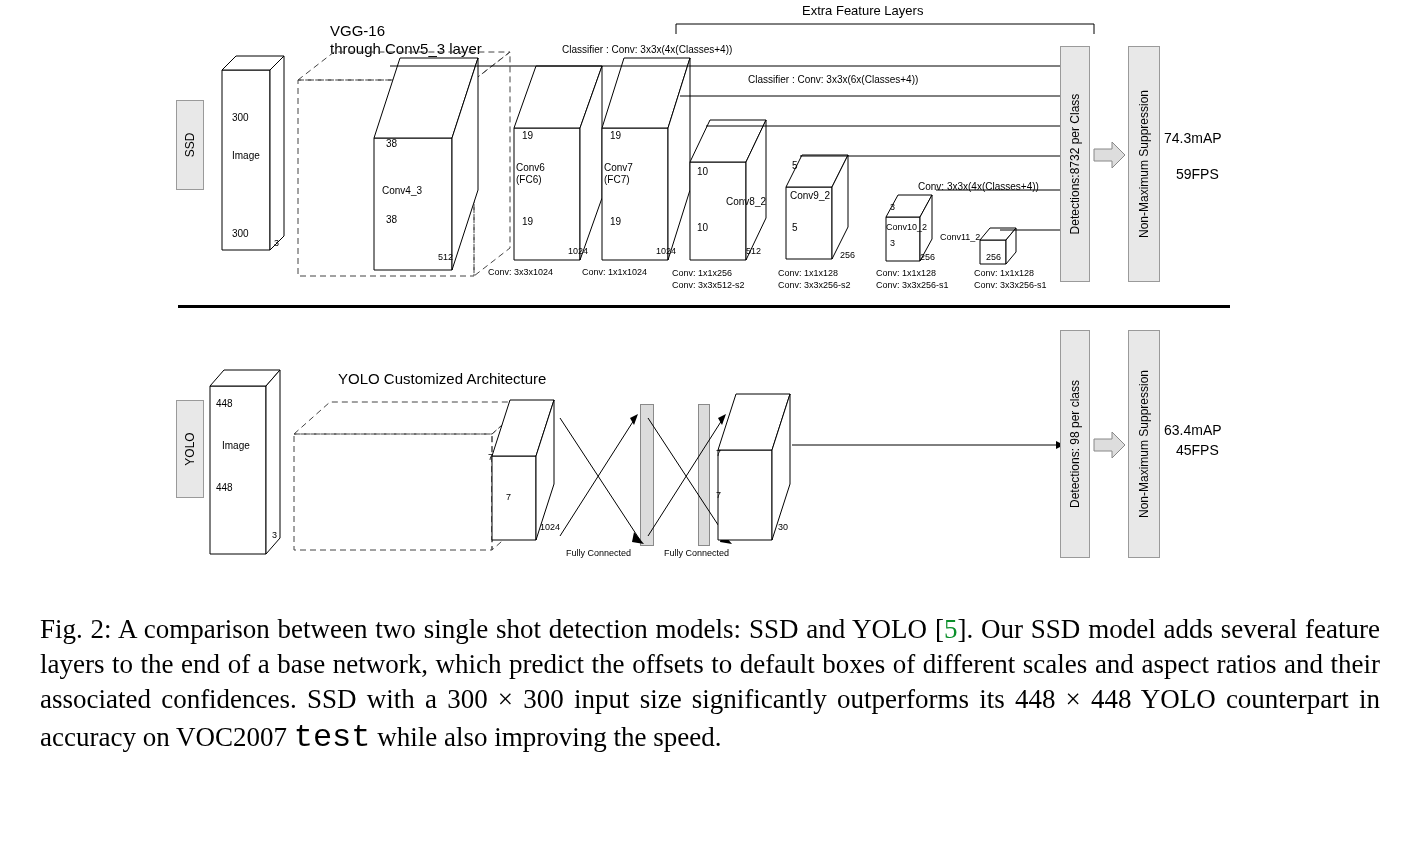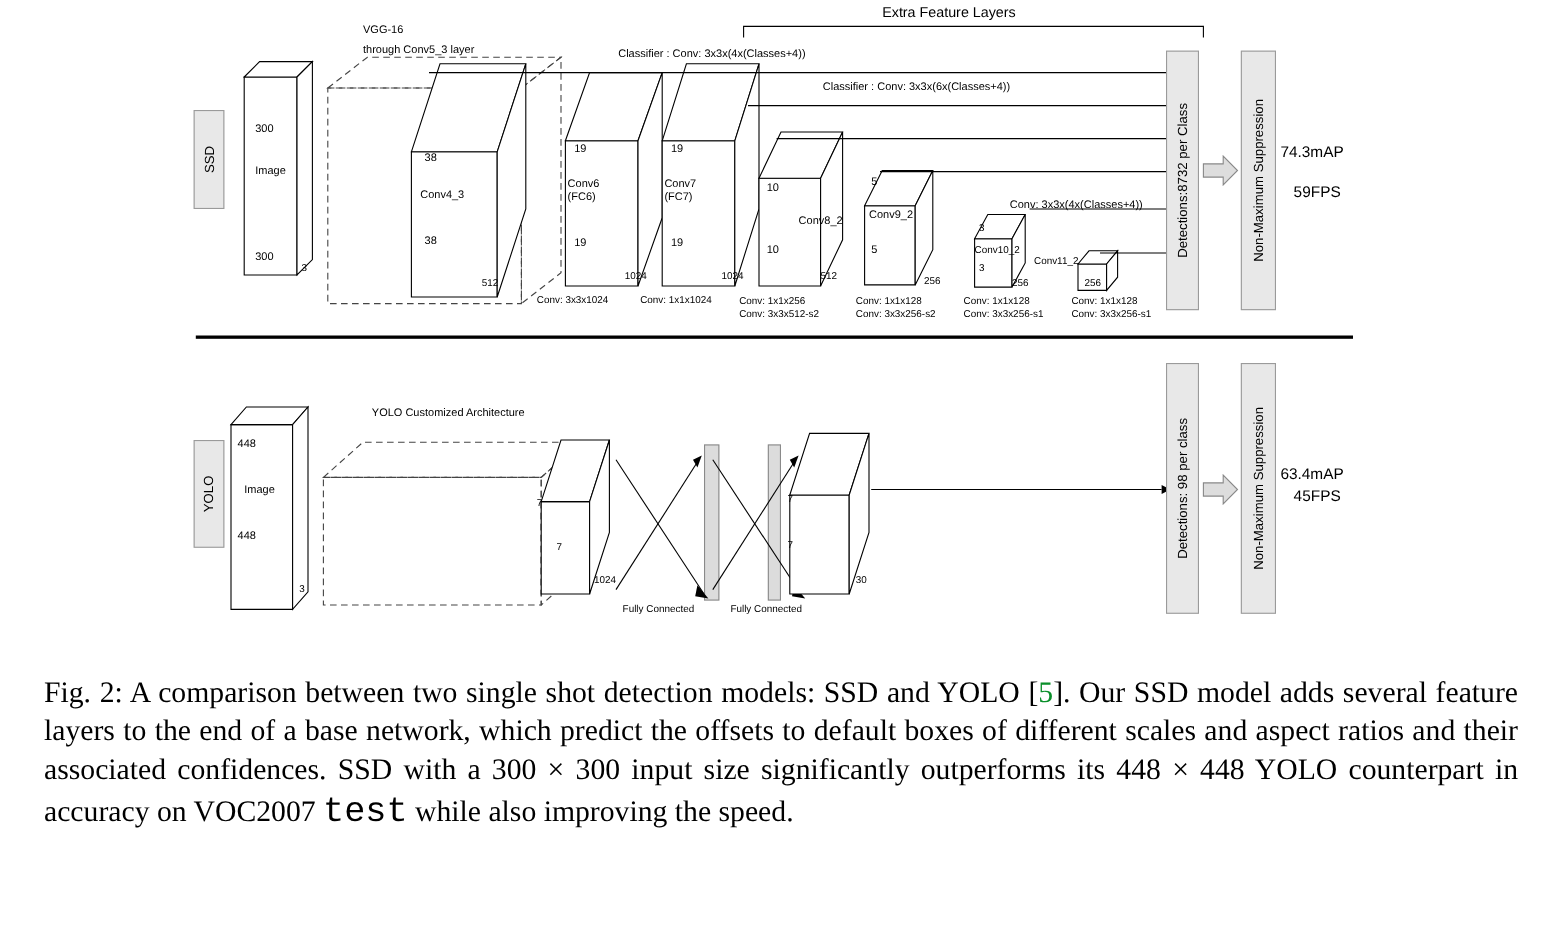--- a/index.html
+++ b/index.html
@@ -9,21 +9,21 @@
     font-family:"Liberation Sans", sans-serif;
     color:#000;
     position:relative;
     overflow:hidden;
   }
   #figure{position:absolute;left:0;top:0;width:1302px;height:600px;}
   .abs{position:absolute;}
   .lbl{font-size:11px;line-height:1.15;color:#000;white-space:pre;}
   .lbl.sm{font-size:10px;}
   .lbl.xs{font-size:9px;}
-  .lbl.md{font-size:10px;}
+  .lbl.md{font-size:15px;}
 
   
   .vbox{
     position:absolute;
     background:#e8e8e8;
     border:1px solid #9a9a9a;
     display:flex;align-items:center;justify-content:center;
   }
   .vbox span{
     transform:rotate(-90deg);
@@ -77,21 +77,21 @@
     <polygon points="0,28 36,0 212,0 176,28" fill="none" stroke="#444" stroke-width="1" stroke-dasharray="6,4"></polygon>
     <polygon points="176,28 212,0 212,196 176,224" fill="none" stroke="#444" stroke-width="1" stroke-dasharray="6,4"></polygon>
   </svg>
 
   <svg class="abs" style="left:374px;top:58px;" width="110" height="218">
     <polygon points="0,80 78,80 78,212 0,212" fill="#ffffff" stroke="#000" stroke-width="1"></polygon>
     <polygon points="0,80 26,0 104,0 78,80" fill="#ffffff" stroke="#000" stroke-width="1"></polygon>
     <polygon points="78,80 104,0 104,132 78,212" fill="#ffffff" stroke="#000" stroke-width="1"></polygon>
   </svg>
   <div class="abs lbl sm" style="left:386px;top:138px;">38</div>
-  <div class="abs lbl sm" style="left:382px;top:172px;">Conv4_3</div>
+  <div class="abs lbl sm" style="left:382px;top:185px;">Conv4_3</div>
   <div class="abs lbl sm" style="left:386px;top:214px;">38</div>
   <div class="abs lbl xs" style="left:438px;top:252px;">512</div>
 
   <svg class="abs" style="left:514px;top:66px;" width="96" height="200">
     <polygon points="0,62 66,62 66,194 0,194" fill="#ffffff" stroke="#000" stroke-width="1"></polygon>
     <polygon points="0,62 22,0 88,0 66,62" fill="#ffffff" stroke="#000" stroke-width="1"></polygon>
     <polygon points="66,62 88,0 88,132 66,194" fill="#ffffff" stroke="#000" stroke-width="1"></polygon>
   </svg>
   <div class="abs lbl sm" style="left:522px;top:130px;">19</div>
   <div class="abs lbl sm" style="left:516px;top:162px;white-space:pre-line;">Conv6

